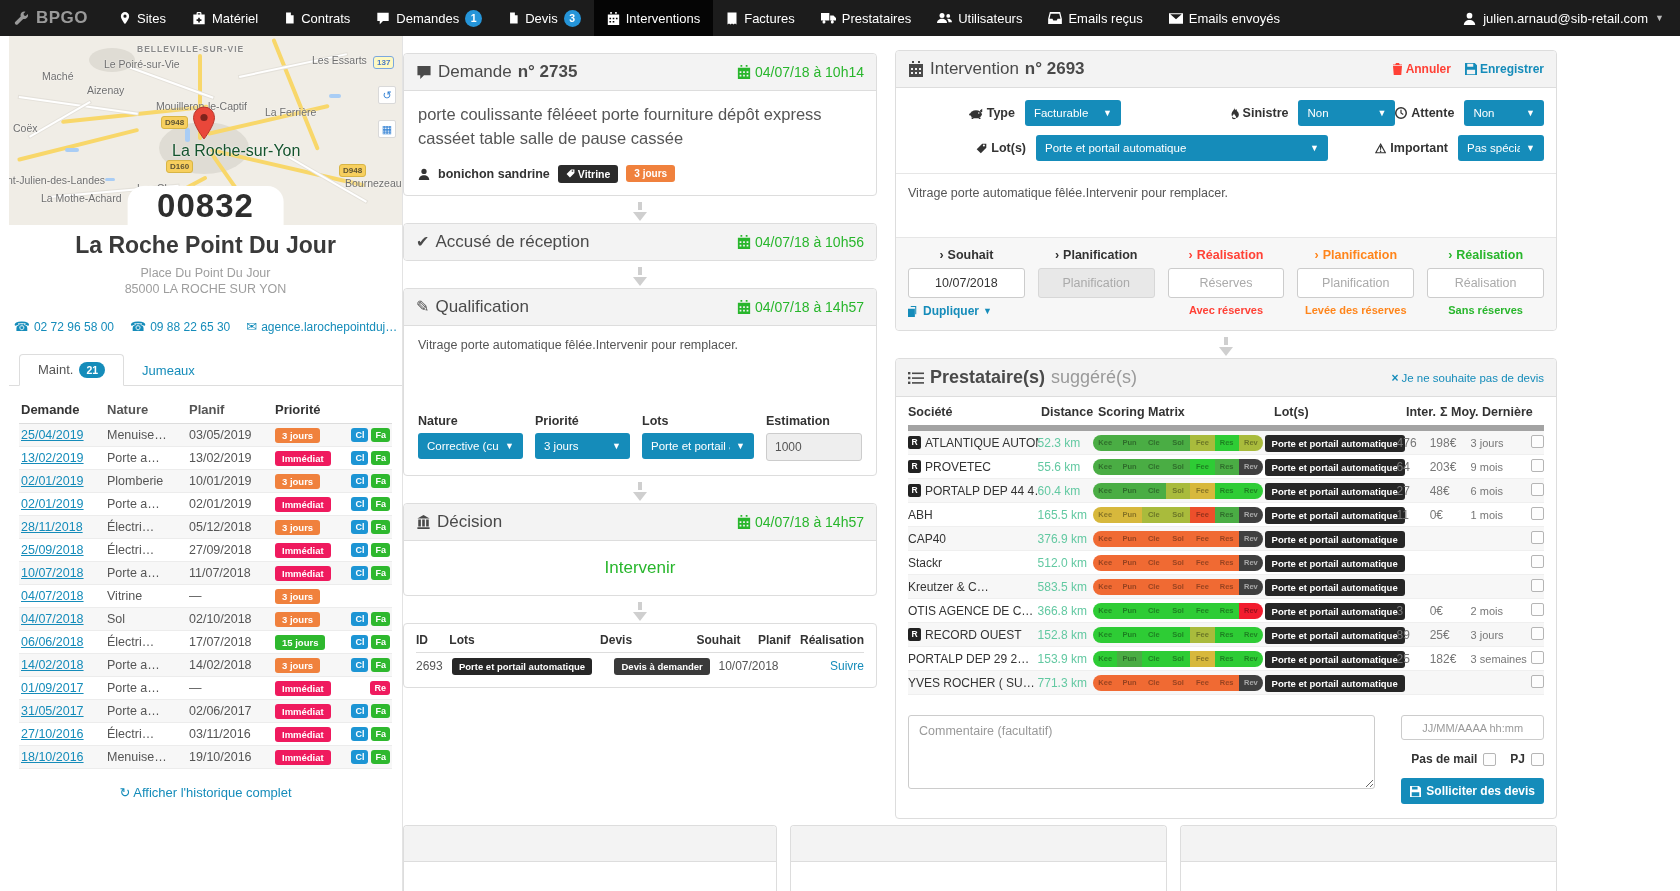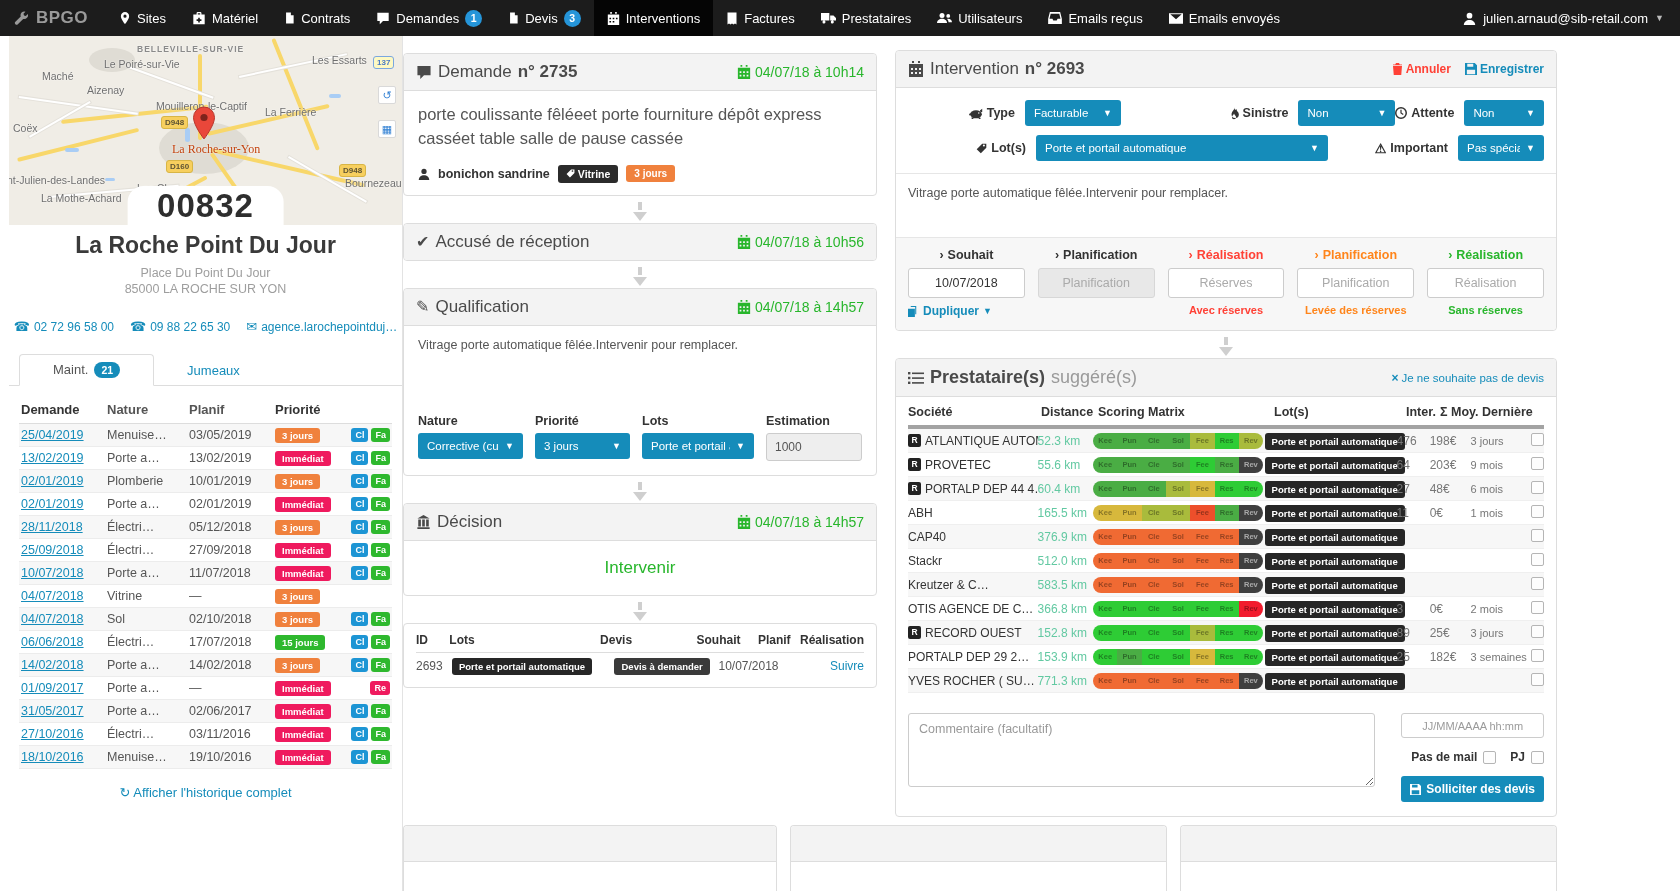--- a/index.html
+++ b/index.html
@@ -28,21 +28,21 @@
   .mcol { position:absolute; top:36px; left:403px; width:474px; }
   .rcol { position:absolute; top:36px; left:895px; width:662px; }
 
   
   .map { position:relative; width:100%; height:189px; background:#f0ede6; overflow:hidden; cursor:grab; }
   .blob { position:absolute; background:#dfdcd4; border-radius:50%; }
   .roadY { position:absolute; height:4px; background:#f8d76a; border-radius:2px; transform-origin:0 0; }
   .roadW { position:absolute; height:2px; background:#fff; box-shadow:0 0 0 1px #e4e1da; transform-origin:0 0; }
   .water { position:absolute; background:#a9cdf5; border-radius:3px; }
   .mlabel { position:absolute; color:#6f6f6f; font-size:10.5px; white-space:nowrap; text-shadow:0 0 2px #fff; }
-  .mlabel.big { font-size:12px; color:#c2410c;font-family:Liberation Serif, serif; }
+  .mlabel.big { font-size:16px; color:#14532d; }
   .mlabel.caps { font-size:8.5px; font-weight:bold; letter-spacing:1px; color:#8a8a8a; }
   .shield { position:absolute; background:#f7cf5e; border:1px solid #d8b545; border-radius:3px;
     color:#5e5434; font-size:8px; font-weight:bold; padding:0 3px; line-height:11px; }
   .shield.blue { background:#fef9c3; border-color:#7aa7e0; color:#4a79c4; }
   .pin { position:absolute; left:183px; top:70px; }
   .mapctl { position:absolute; width:18px; height:18px; background:#fff; border:1px solid #d9d9d9;
     border-radius:2px; color:#2f7fd3; font-size:11px; line-height:16px; text-align:center; cursor:pointer; }
   .sitecode { position:absolute; bottom:0; left:50%; transform:translateX(-50%); background:#fff;
     border-radius:16px 16px 0 0; padding:1px 30px 0; font-size:33px; font-weight:bold;
     color:#2e2e2e; letter-spacing:1px; }
@@ -50,21 +50,21 @@
   
   .sitename { text-align:center; font-size:23px; color:#3a3a3a; margin-top:7px; }
   .siteaddr { text-align:center; font-size:12.5px; color:#9e9e9e; line-height:1.3; margin-top:6px; }
   .contacts { display:flex; justify-content:center; gap:16px; margin-top:22px; font-size:12px; }
   .contacts a { color:#158cba; display:flex; align-items:center; gap:4px; }
   .memo { margin:16px 10px 0; font-size:12.5px; color:#9a9a9a; line-height:1.35; }
   .memo b { color:#333; }
 
   
   .tabs { display:flex; align-items:flex-end; margin-top:18px; border-bottom:1px solid #ddd; height:34px; }
-  .tab { display:flex; align-items:center; gap:6px; font-size:13px; color:#555; padding:7px 33px;
+  .tab { display:flex; align-items:center; gap:6px; font-size:13px; color:#555; padding:7px 18px;
     cursor:pointer;justify-content:space-between; }
   .tab.active { background:#fff; border:1px solid #ddd; border-bottom:1px solid #fff;
     border-radius:4px 4px 0 0; margin-bottom:-1px; margin-left:10px; }
   .tab.link { color:#158cba; }
   .tabbadge { background:#158cba; color:#fff; border-radius:10px; font-size:10.5px; font-weight:bold;
     padding:2px 7px; }
   .mtable { margin:12px 10px 0; }
   .mhead, .mrow { display:flex; align-items:center; }
   .mhead { font-size:13px; font-weight:bold; color:#333; padding:4px 0 6px; border-bottom:1px solid #ddd; }
   .mrow { height:23px; font-size:12.5px; border-bottom:1px solid #ececec; }
@@ -149,21 +149,21 @@
   .duplink { color:#158cba; font-size:12px; font-weight:bold; display:flex; align-items:center;
     gap:4px; justify-content:flex-start; }
 
   .presthead { font-size:18px; }
   .presthead b { font-weight:bold; }
   .presthead .sub { color:#9a9a9a; font-weight:normal; }
   .nodevis { margin-left:auto; color:#158cba; font-size:11.5px; display:flex; align-items:center; gap:3px; }
   .nodevis b { font-size:12px; }
   .ptable { padding:2px 12px 10px; }
   .pthead, .prow { display:flex; align-items:center; }
-  .pthead { font-size:12.5px; font-weight:bold; color:#333; border-bottom:4px solid #a3a3a3; padding:6px 0; }
+  .pthead { font-size:12.5px; font-weight:bold; color:#333; border-bottom:6px solid #a3a3a3; padding:6px 0; }
   .prow { height:24px; font-size:12px; border-bottom:1px solid #efefef; }
   .prow:nth-child(odd) { background:#f7f7f7; }
   .pc0 { width:133px; display:flex; align-items:center; gap:4px; color:#333; white-space:nowrap;
     overflow:hidden; }
   .pc1 { width:57px; color:#63c9a2; }
   .pc2 { width:176px; }
   .pc3 { width:132px; }
   .pc4 { width:34px; color:#777; }
   .pc5 { width:42px; color:#777; }
   .pc6 { width:62px; color:#777; font-size:11px; white-space:nowrap; }

